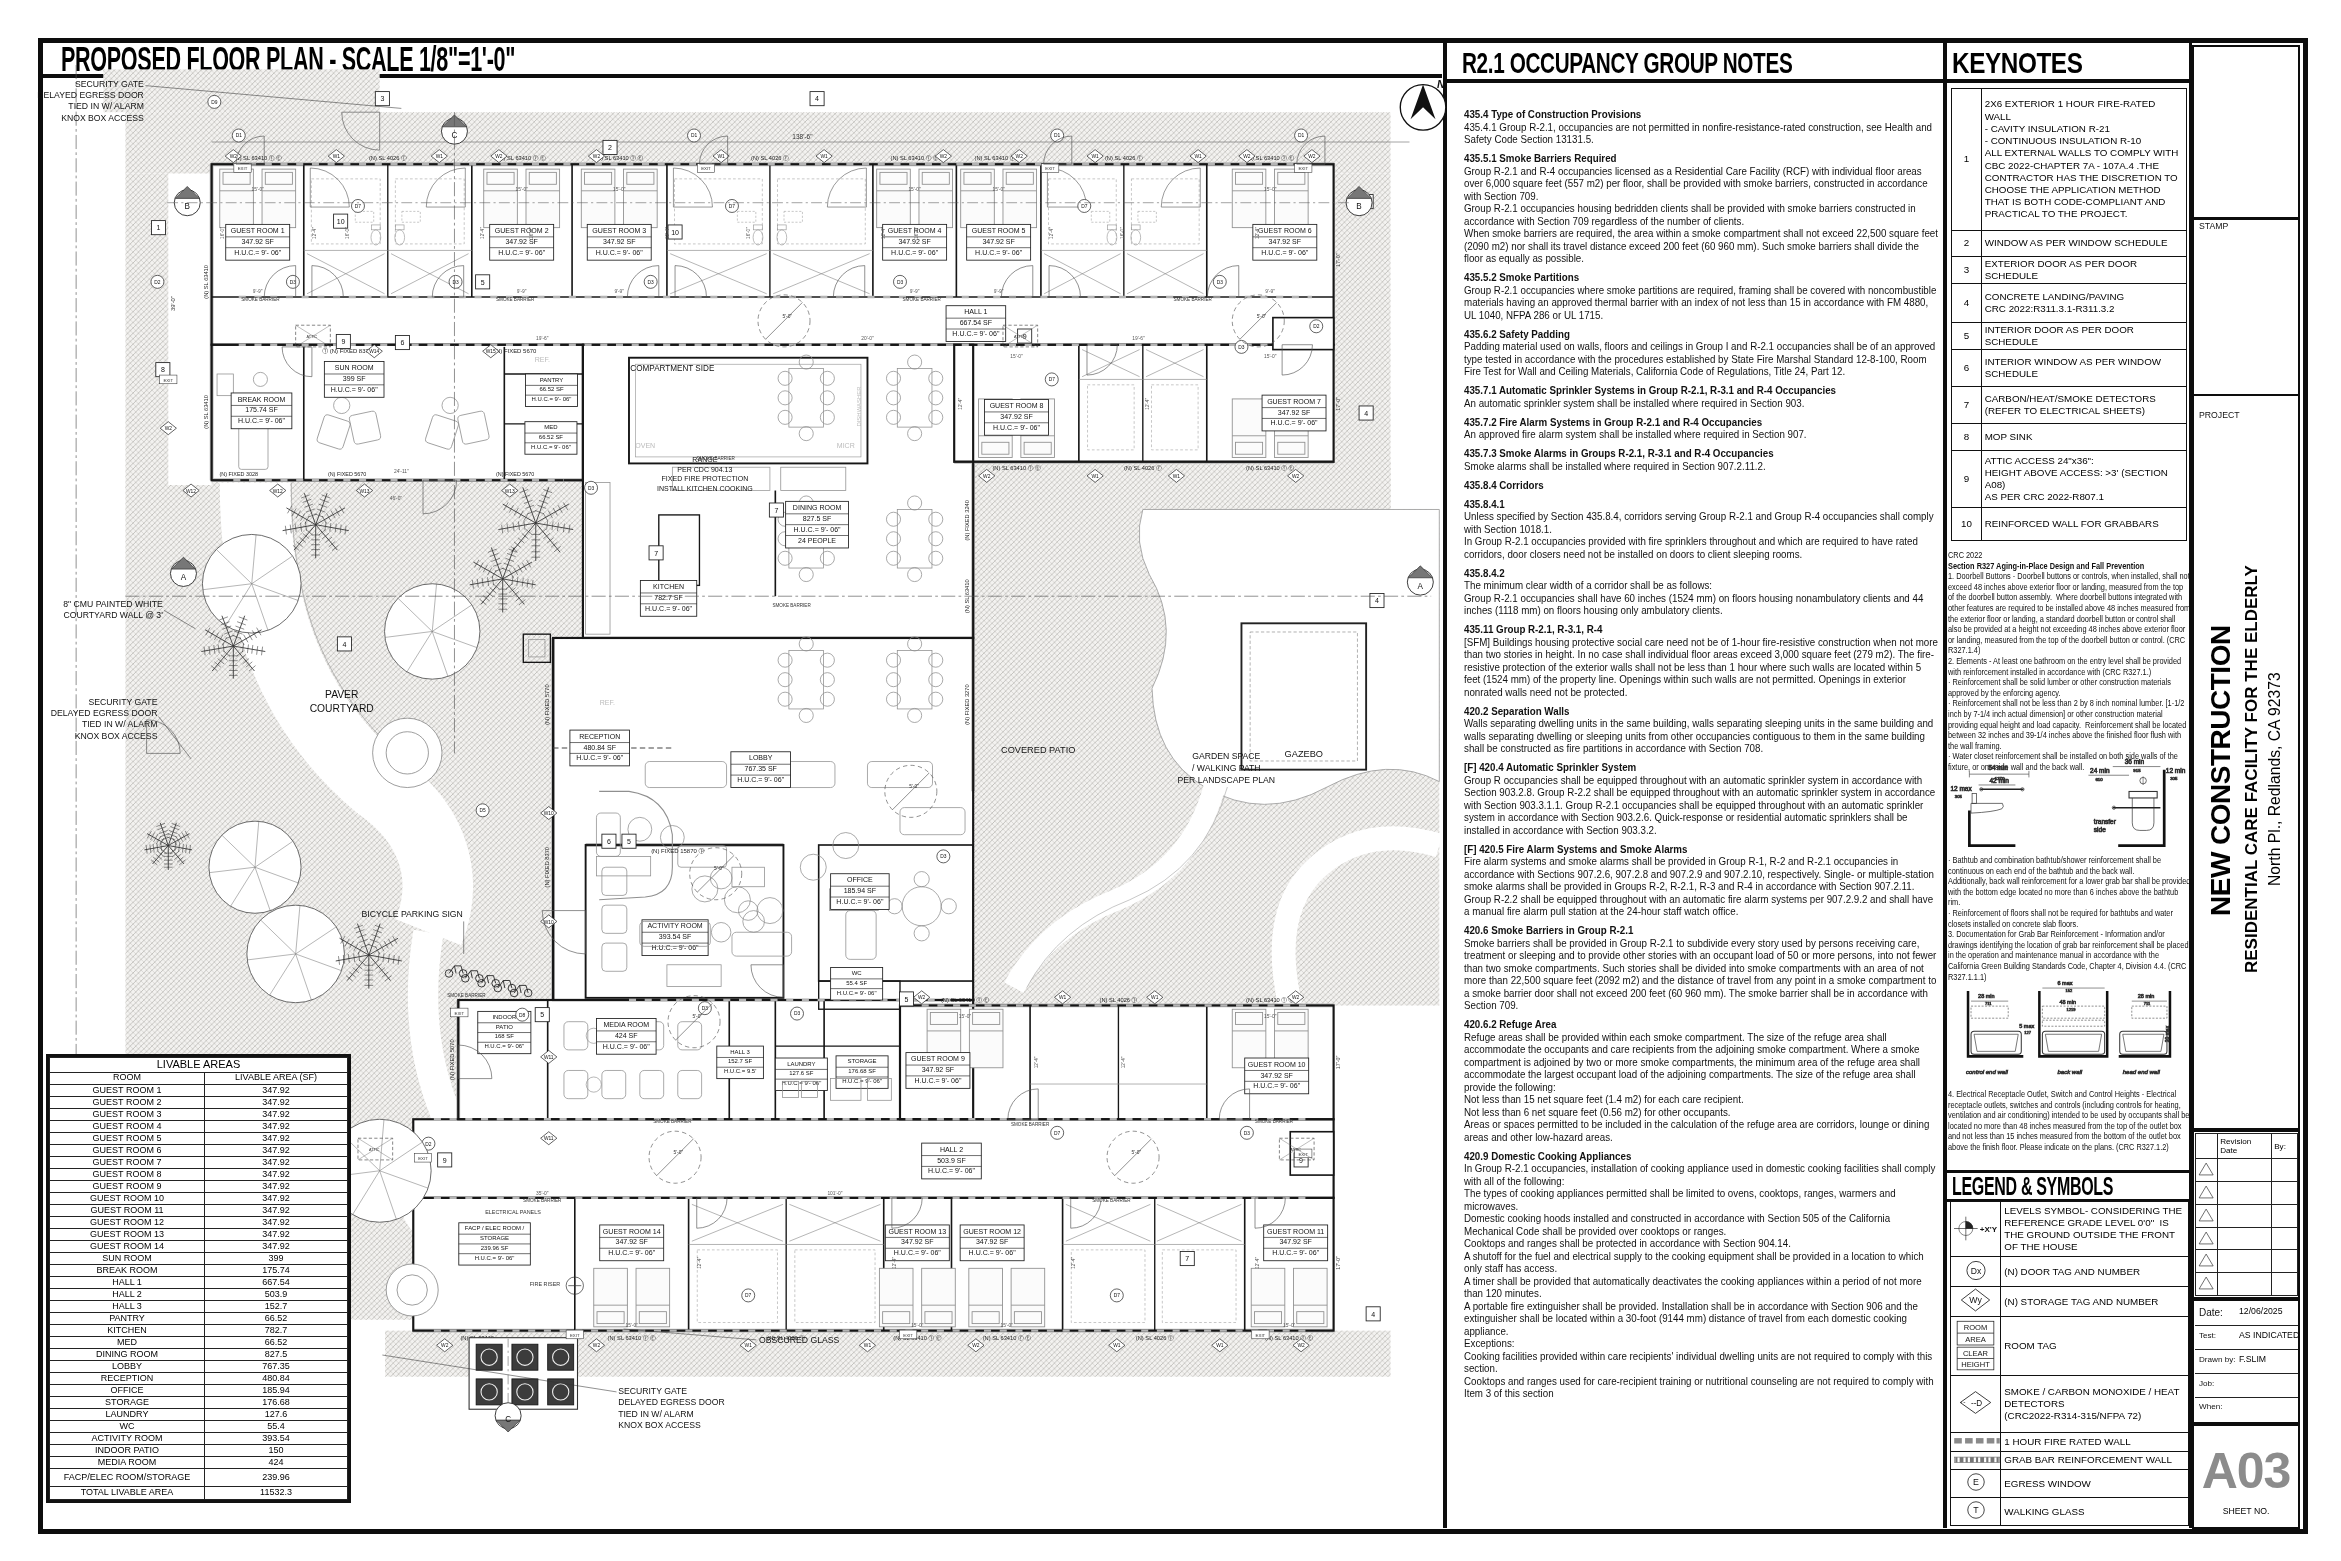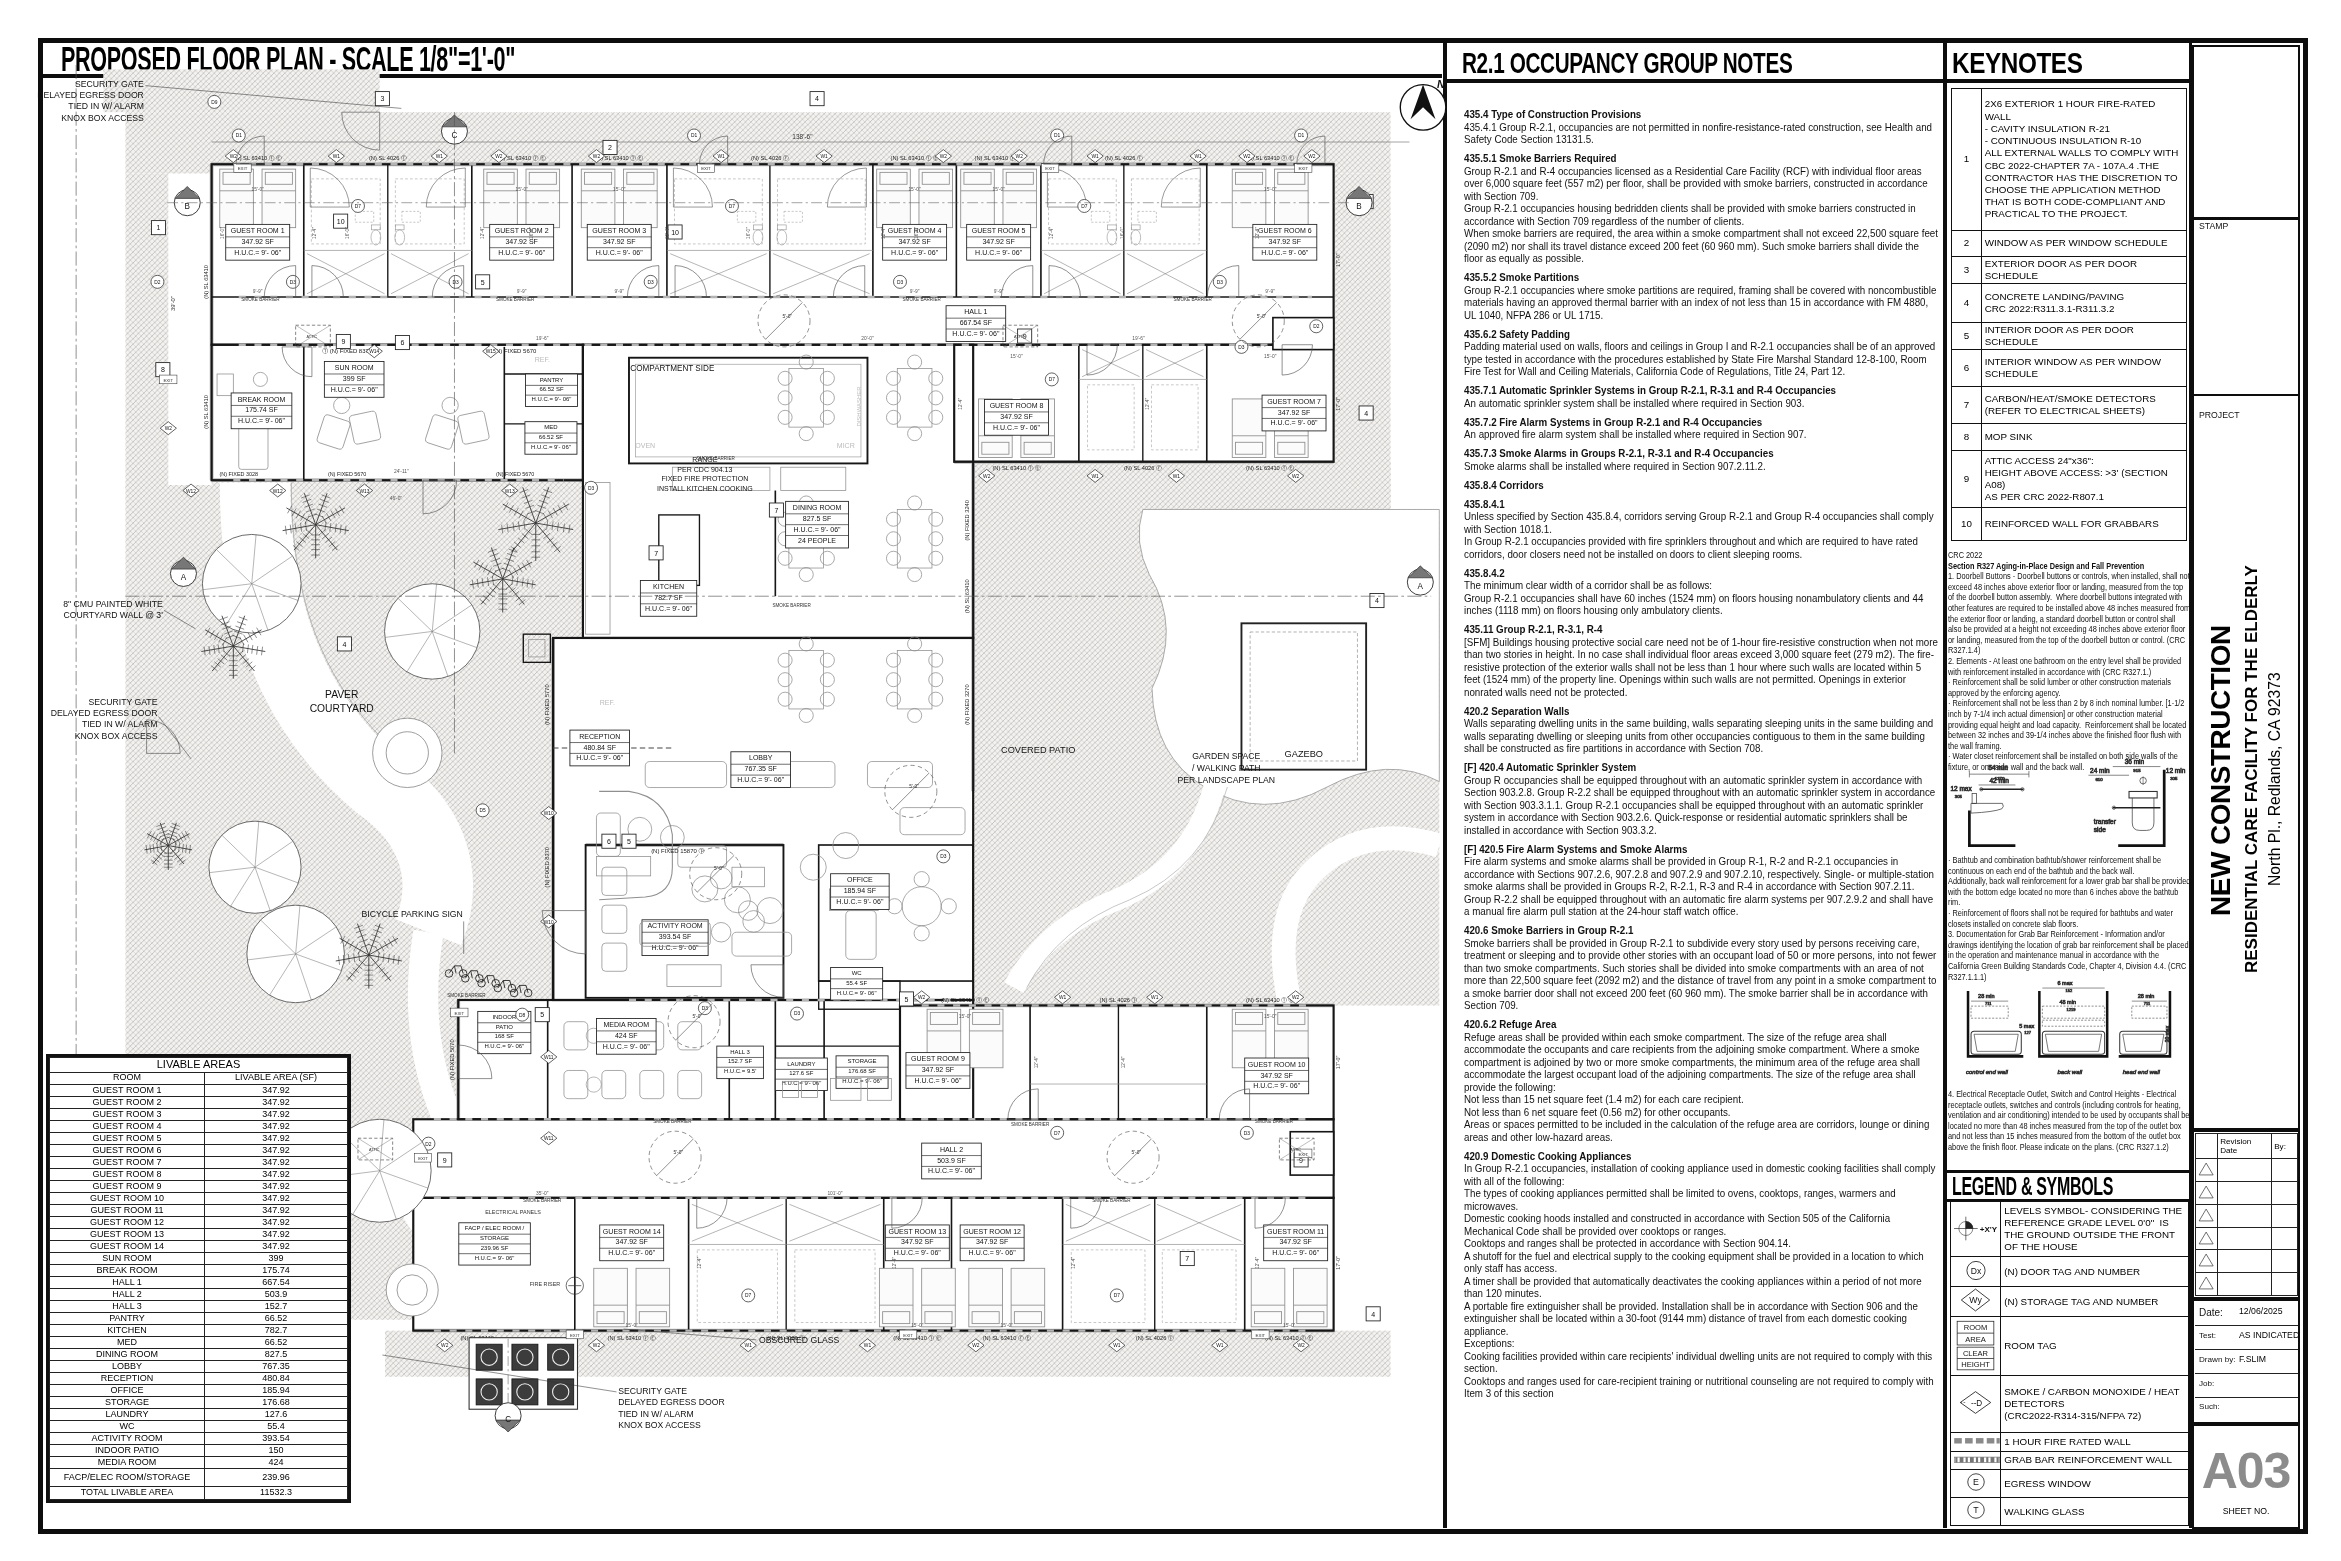--- a/index.html
+++ b/index.html
@@ -1899,21 +1899,21 @@
 <div class="abs" style="left:2239px;top:1306px;font-size:8.7px">12/06/2025</div>
 <div class="abs" style="left:2195px;top:1325px;width:103px;height:0.8px;background:#222"></div>
 <div class="abs tb-label" style="left:2199px;top:1331px;font-size:8.1px">Test:</div>
 <div class="abs" style="left:2239px;top:1330px;font-size:8.7px">AS INDICATED</div>
 <div class="abs" style="left:2195px;top:1349px;width:103px;height:0.8px;background:#222"></div>
 <div class="abs tb-label" style="left:2199px;top:1355px;font-size:8.1px">Drawn by:</div>
 <div class="abs" style="left:2239px;top:1354px;font-size:8.7px">F.SLIM</div>
 <div class="abs" style="left:2195px;top:1373px;width:103px;height:0.8px;background:#222"></div>
 <div class="abs tb-label" style="left:2199px;top:1379px;font-size:8.1px">Job:</div>
 <div class="abs" style="left:2195px;top:1397px;width:103px;height:0.8px;background:#222"></div>
-<div class="abs tb-label" style="left:2199px;top:1402px;font-size:8.1px">Such:</div>
+<div class="abs tb-label" style="left:2199px;top:1402px;font-size:8.1px">When:</div>
 <div class="abs" style="left:2192px;top:1424px;width:108px;height:105px;border:2.7px solid #0d0d0d"></div>
 <div class="abs" style="left:2192px;top:1442px;width:108px;text-align:center;font-size:50px;font-weight:bold;color:#8c8c8c;letter-spacing:-1.1px">A03</div>
 <div class="abs" style="left:2192px;top:1506px;width:108px;text-align:center;font-size:8.7px">SHEET NO.</div>
 <div class="abs" style="left:46px;top:1054px;width:305px;border:3.3px solid #111;background:#fff">
     <table class="liv" style="width:100%">
       <tbody>
         <tr>
           <td colspan="2" style="font-size:11px;height:14.6px">LIVABLE AREAS</td>
         </tr>
         <tr>

